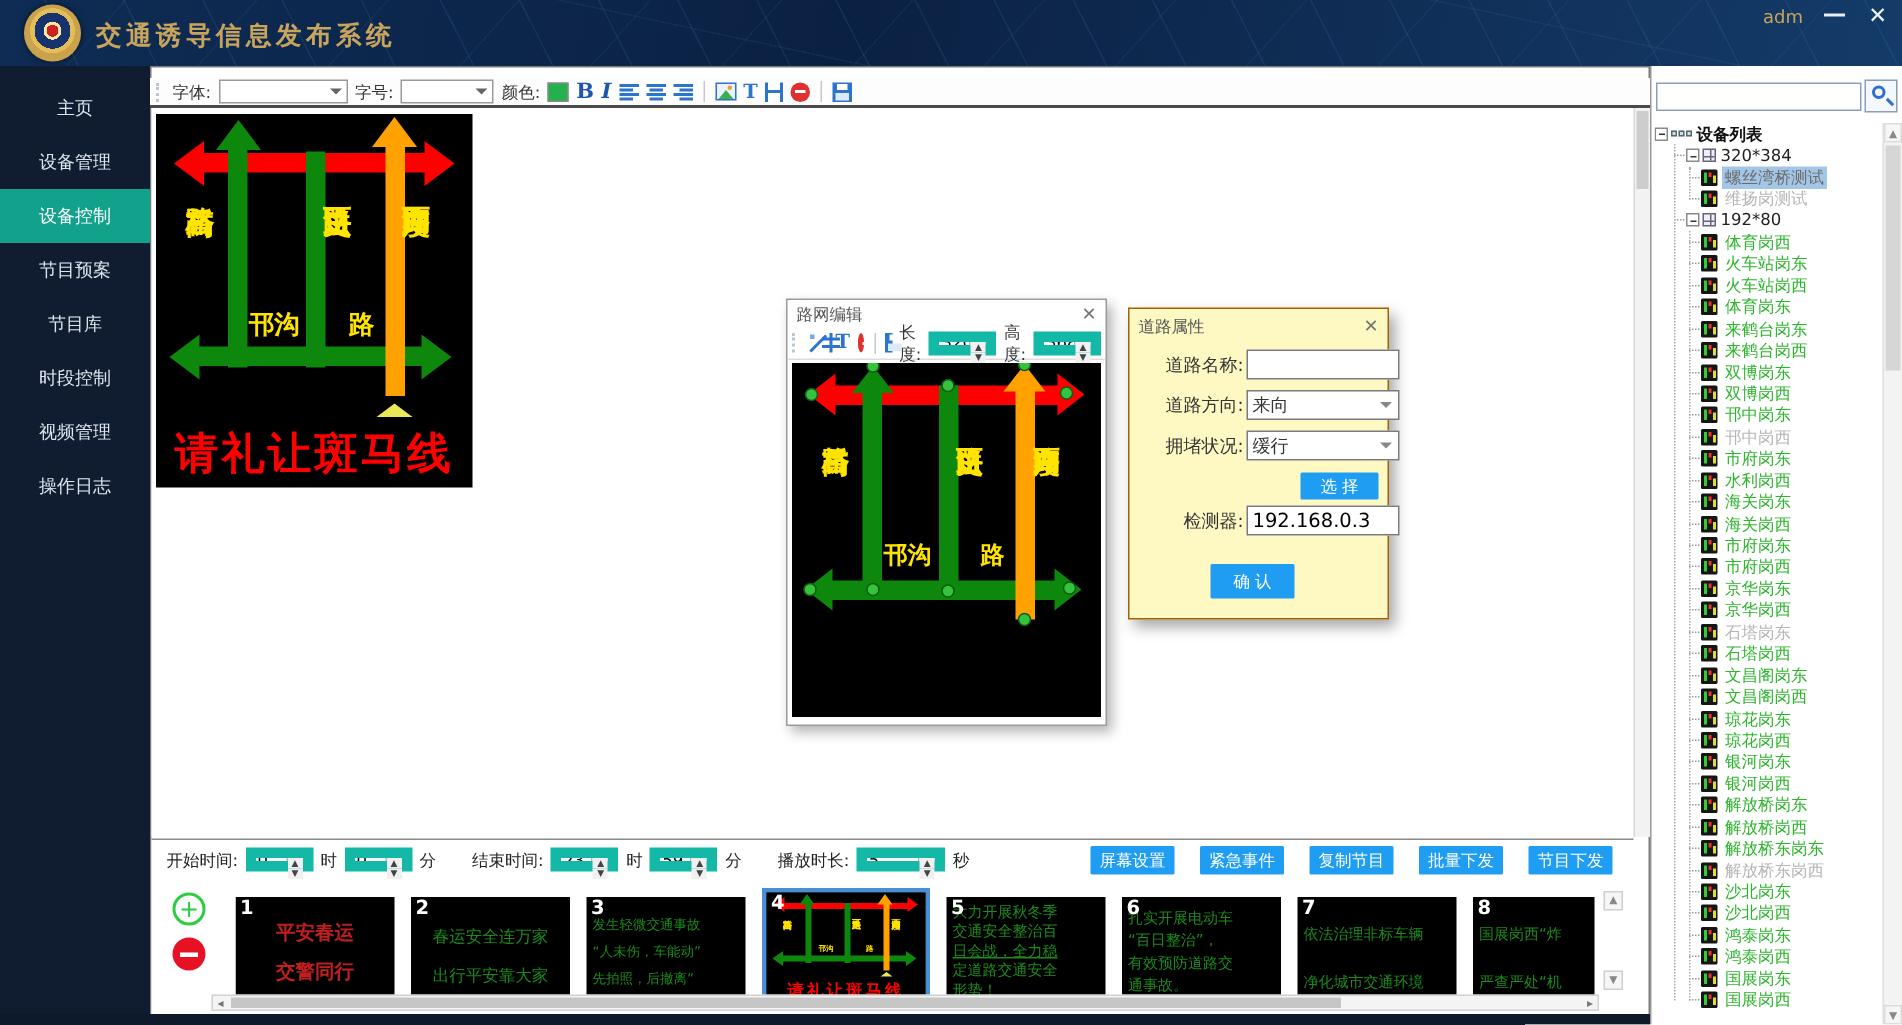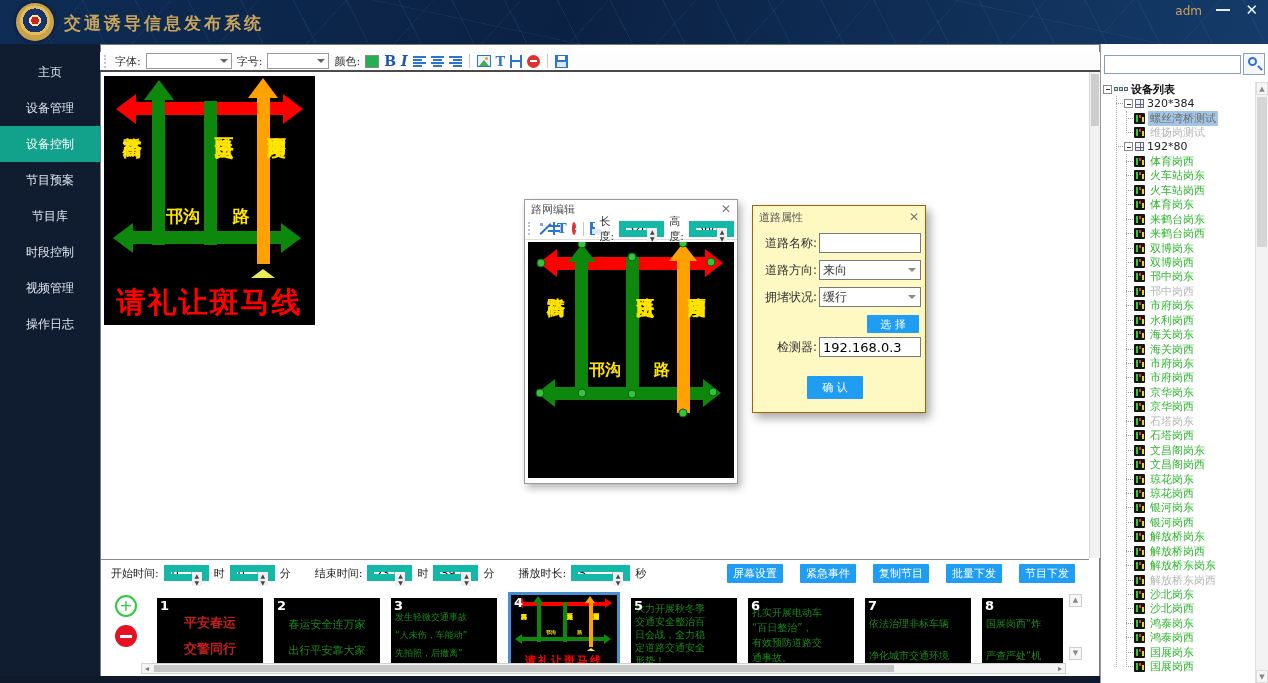--- a/index.html
+++ b/index.html
@@ -79,21 +79,21 @@
   .dlg-x{margin-left:auto;color:#777;font-size:12px;cursor:pointer}
   .edit-tools{height:22px;display:flex;align-items:center;gap:5px;padding:0 3px;border-bottom:1px solid #ddd;font-size:11px;color:#333}
   #dlg-sign{left:3px;top:42px;width:206px;height:236px;position:absolute}
   .spin{display:inline-flex;border:7px solid #14b8a6;background:#fff;height:16px;align-items:stretch}
   .spin input{width:20px;border:0;font-size:11px;padding:0 1px;outline:none;font-family:inherit}
   .spin .ud{width:11px;display:flex;flex-direction:column;border-left:1px solid #b5b5b5}
   .spin .ud i{flex:1;font-size:6px;line-height:7px;text-align:center;color:#444;background:#f0f0f0;cursor:pointer}
 
   
   .props-dlg{position:absolute;left:752px;top:205px;width:174px;height:208px;background:#fef9c3;border:1px solid #a16207;box-shadow:4px 5px 9px rgba(0,0,0,.35);font-size:12px;color:#333}
-  .props-dlg .row{position:absolute;left:0;width:100%;display:flex;align-items:center}
+  .props-dlg .row{position:absolute;left:12px;width:100%;display:flex;align-items:center}
   .plabel{width:64px;text-align:right;font-size:12px;color:#333;flex:none}
   .pinput{width:102px;height:20px;border:1px solid #7a7a7a;background:#fff;margin-left:2px;font-size:12px;padding:0 3px;outline:none;font-family:inherit}
   .pselect{width:102px;height:20px;border:1px solid #7a7a7a;background:#fff;margin-left:2px;display:flex;align-items:center;padding:0 3px;position:relative}
   .pselect .caret{position:absolute;right:4px;width:0;height:0;border-left:4px solid transparent;border-right:4px solid transparent;border-top:4px solid #888}
   .blue-btn{background:#1e9df2;color:#fff;border:0;font-size:11px;height:20px;padding:0 7px;cursor:pointer;font-family:inherit;border-radius:1px}
 
   
   .timebar{position:absolute;left:101px;top:559px;width:988px;height:27px;border-top:1px solid #8a8a8a;display:flex;align-items:center;gap:5px;padding:0 10px;font-size:11px;color:#222;background:#fff}
   .timebar .sp{flex:1}
   .timebar .blue-btn{height:19px;padding:0 6px}
@@ -428,21 +428,21 @@
           <div style="position: absolute; left: 37.4%; top: 46%; transform: translateX(-50%); color: rgb(255, 228, 0); font-size: 5px; font-weight: bold;">邗沟</div>
           <div style="position: absolute; left: 64.9%; top: 46%; transform: translateX(-50%); color: rgb(255, 228, 0); font-size: 5px; font-weight: bold;">路</div>
           <div style="position: absolute; left: calc(75.4% - 4px); top: 72%; width: 0px; height: 0px; border-left: 4px solid transparent; border-right: 4px solid transparent; border-bottom: 3.2px solid rgb(233, 233, 90);"></div>
           <div style="position: absolute; left: 0px; right: 0px; top: 78%; text-align: center; color: rgb(254, 0, 0); font-size: 11px; font-weight: bold; letter-spacing: 2px;">请礼让斑马线</div>
         </div>
       </div>
       <div class="thumb" style="padding-top: 4px; text-align: left;">
         <span class="tnum">5</span>
         <div class="tline" style="color: rgb(28, 138, 28); font-size: 10px; line-height: 1.3;">大力开展秋冬季</div>
         <div class="tline" style="color: rgb(28, 138, 28); font-size: 10px; line-height: 1.3;">交通安全整治百</div>
-        <div class="tline" style="color: rgb(28, 138, 28); font-size: 10px; line-height: 1.3;">日会战，全力稳</div>
+        <div class="tline" style="color: rgb(28, 138, 28); font-size: 10px; line-height: 1.3; text-decoration: underline;">日会战，全力稳</div>
         <div class="tline" style="color: rgb(28, 138, 28); font-size: 10px; line-height: 1.3;">定道路交通安全</div>
         <div class="tline" style="color: rgb(28, 138, 28); font-size: 10px; line-height: 1.3;">形势！</div>
       </div>
       <div class="thumb" style="padding-top: 7px; text-align: left;">
         <span class="tnum">6</span>
         <div class="tline" style="color: rgb(28, 138, 28); font-size: 10px; line-height: 1.5;">扎实开展电动车</div>
         <div class="tline" style="color: rgb(28, 138, 28); font-size: 10px; line-height: 1.5;">“百日整治”，</div>
         <div class="tline" style="color: rgb(28, 138, 28); font-size: 10px; line-height: 1.5;">有效预防道路交</div>
         <div class="tline" style="color: rgb(28, 138, 28); font-size: 10px; line-height: 1.5;">通事故。</div>
       </div>

